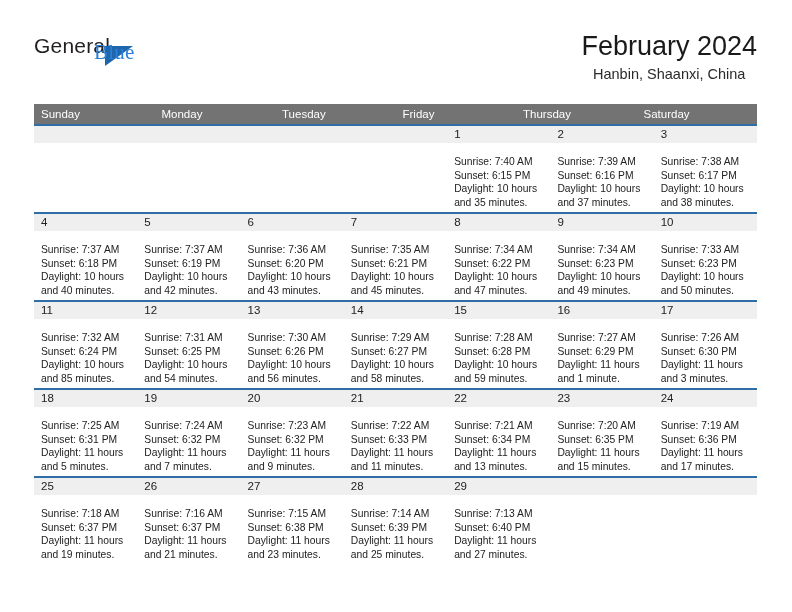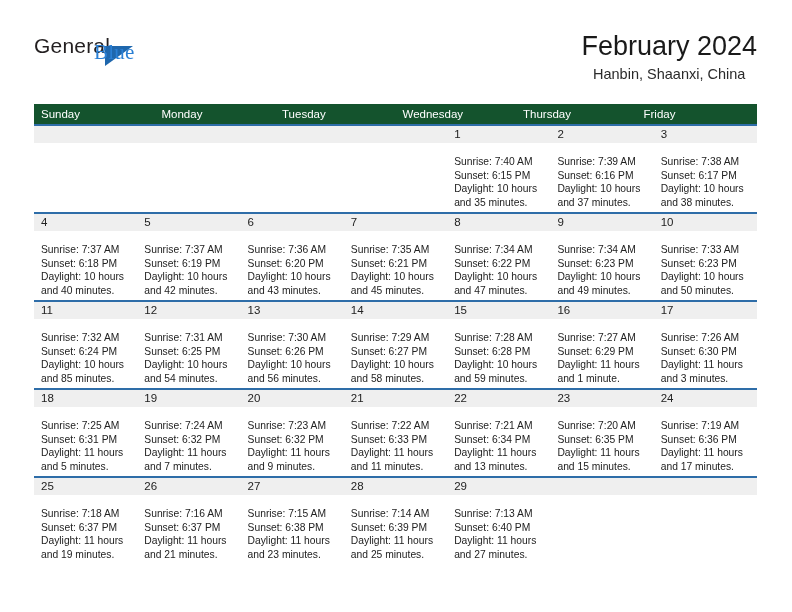--- a/index.html
+++ b/index.html
@@ -89,21 +89,21 @@
   
   .calendar {
     position: absolute;
     left: 34px;
     top: 104px;
     width: 723px;
   }
 
   .weekday-row {
     display: flex;
-    background: #14532d;
+    background: #737373;
     height: 20px;
   }
   .weekday {
     flex: 1 1 0;
     color: #ffffff;
     font-size: 11.5px;
     line-height: 20px;
     padding-left: 7px;
     box-sizing: border-box;
     white-space: nowrap;
@@ -177,23 +177,23 @@
     </div>
 
   </div>
 
   <div class="calendar">
 
     <div class="weekday-row">
       <div class="weekday">Sunday</div>
       <div class="weekday">Monday</div>
       <div class="weekday">Tuesday</div>
-      <div class="weekday">Wednesday</div>
+      <div class="weekday">Friday</div>
       <div class="weekday">Thursday</div>
-      <div class="weekday">Friday</div>
+      <div class="weekday">Saturday</div>
     </div>
 
     <div class="week">
       <div class="daynum-band"></div>
       <div class="week-cells">
         <div class="cell empty">
           <div class="daynum"></div>
           <div class="detail">
             <div></div>
             <div></div>

